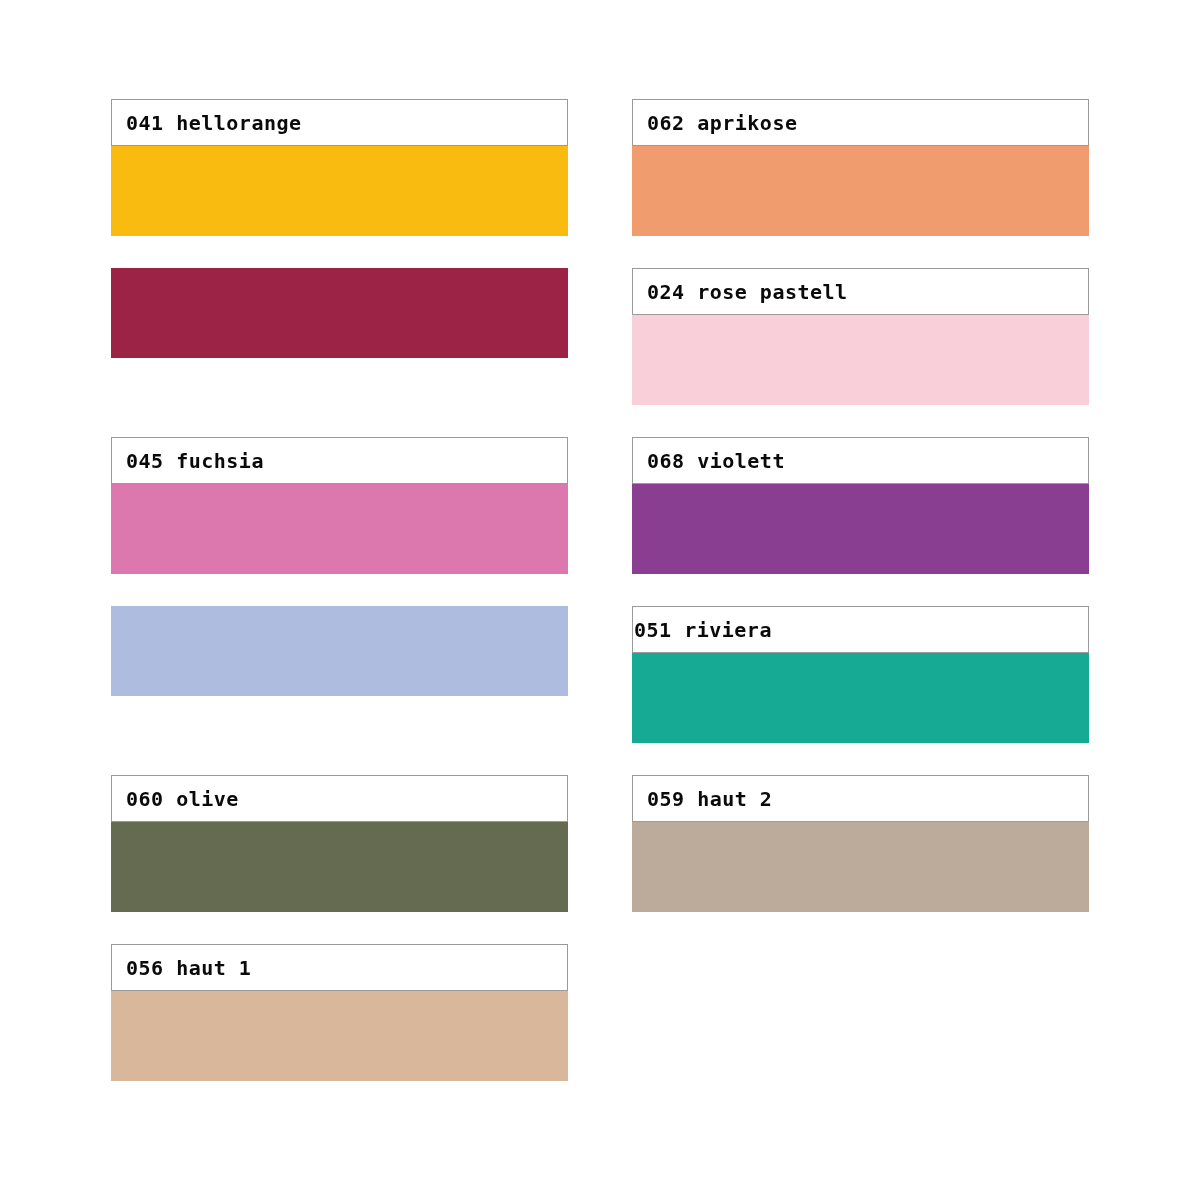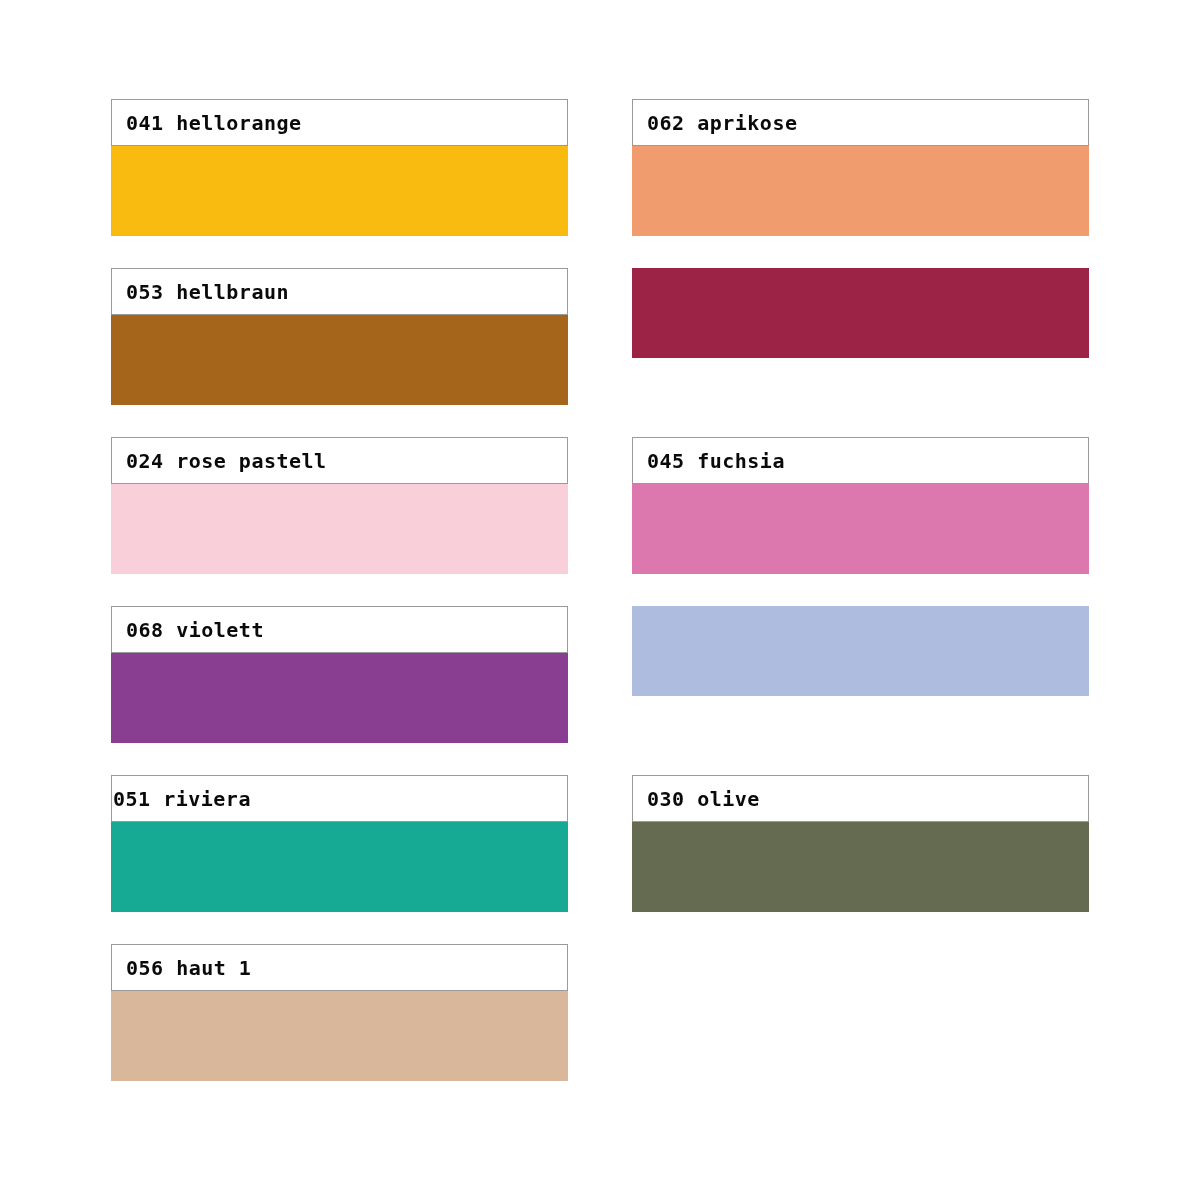--- a/index.html
+++ b/index.html
@@ -71,26 +71,20 @@
       </div>
       <div class="swatch-color-block" style="background-color: rgb(250, 187, 16);"></div>
     </div>
     <div class="swatch-card">
       <div class="swatch-label-box">
         <span class="swatch-label-text">062 aprikose</span>
       </div>
       <div class="swatch-color-block" style="background-color: rgb(241, 156, 110);"></div>
     </div>
     <div class="swatch-card">
-      <div class="swatch-label-box">
-        <span class="swatch-label-text">053 hellbraun</span>
-      </div>
-      <div class="swatch-color-block" style="background-color: rgb(165, 101, 27);"></div>
-    </div>
-    <div class="swatch-card">
       <div class="swatch-color-block" style="background-color: rgb(157, 35, 70);"></div>
     </div>
     <div class="swatch-card">
       <div class="swatch-label-box">
         <span class="swatch-label-text">024 rose pastell</span>
       </div>
       <div class="swatch-color-block" style="background-color: rgb(249, 208, 217);"></div>
     </div>
     <div class="swatch-card">
       <div class="swatch-label-box">
@@ -108,23 +102,29 @@
       <div class="swatch-color-block" style="background-color: rgb(174, 188, 224);"></div>
     </div>
     <div class="swatch-card flush">
       <div class="swatch-label-box">
         <span class="swatch-label-text">051 riviera</span>
       </div>
       <div class="swatch-color-block" style="background-color: rgb(22, 169, 148);"></div>
     </div>
     <div class="swatch-card">
       <div class="swatch-label-box">
-        <span class="swatch-label-text">030 olive</span>
+        <span class="swatch-label-text">060 olive</span>
       </div>
       <div class="swatch-color-block" style="background-color: rgb(100, 107, 81);"></div>
+    </div>
+    <div class="swatch-card">
+      <div class="swatch-label-box">
+        <span class="swatch-label-text">059 haut 2</span>
+      </div>
+      <div class="swatch-color-block" style="background-color: rgb(188, 171, 155);"></div>
     </div>
     <div class="swatch-card">
       <div class="swatch-label-box">
         <span class="swatch-label-text">056 haut 1</span>
       </div>
       <div class="swatch-color-block" style="background-color: rgb(216, 183, 154);"></div>
     </div>
   </div>
 
 </body></html>

